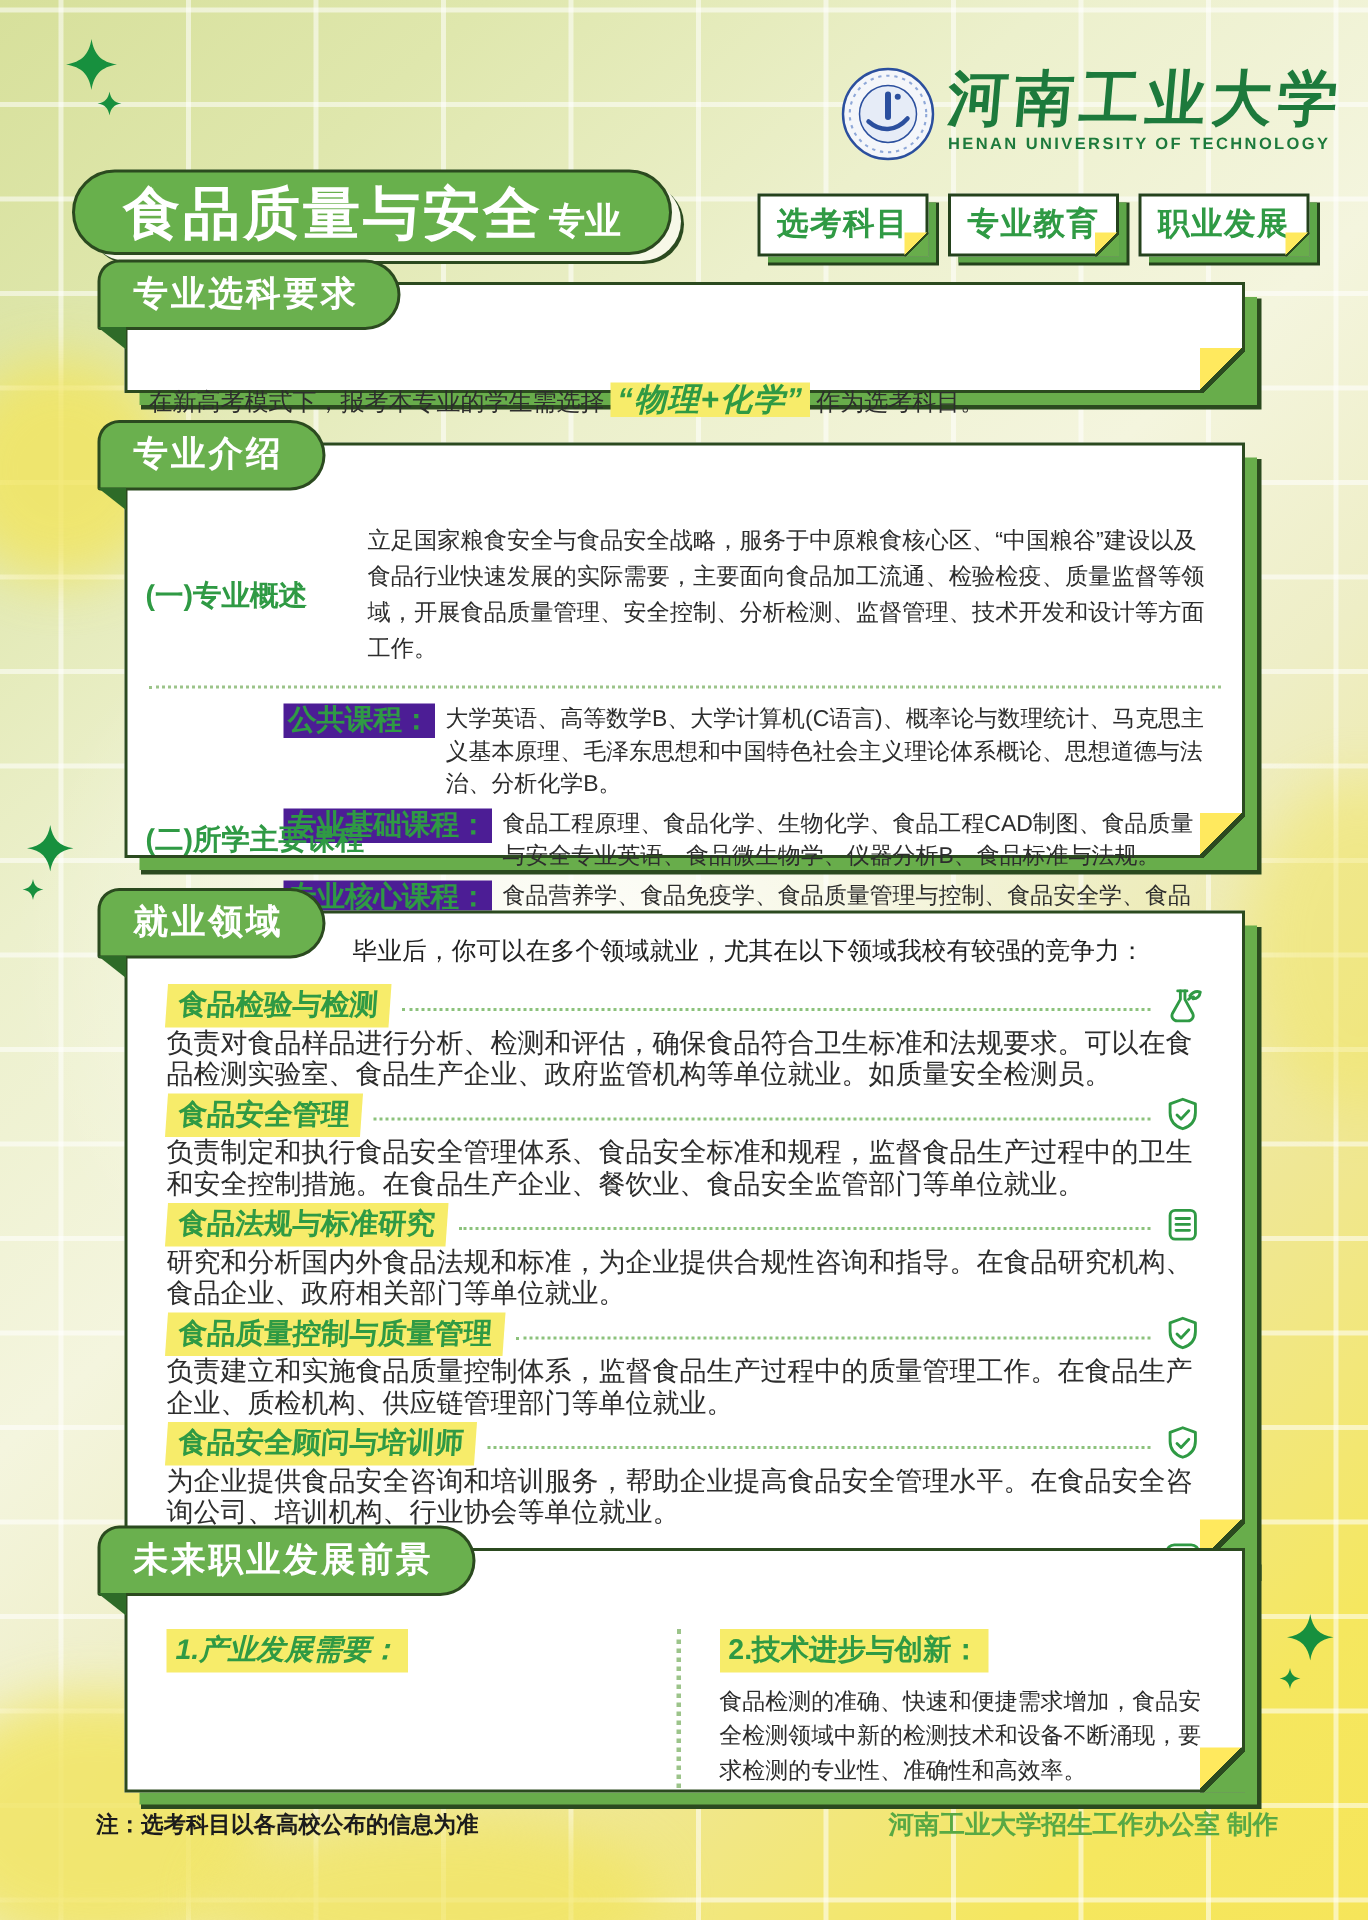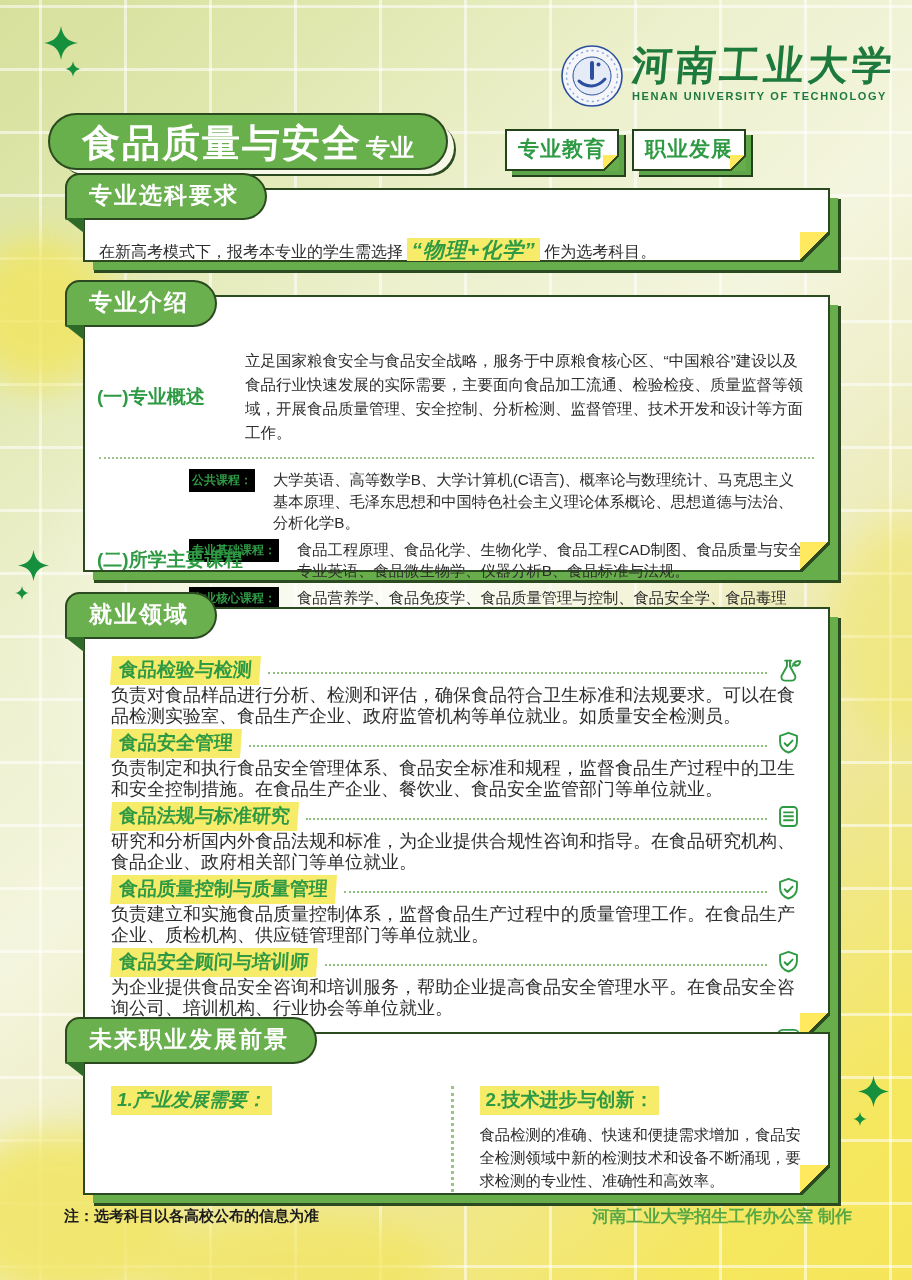--- a/index.html
+++ b/index.html
@@ -46,33 +46,33 @@
     letter-spacing:2px;padding:5px 26px 7px 22px;border:2px solid #2b4a1f;border-radius:16px 26px 26px 2px;white-space:nowrap;}
   .tab::after{content:'';position:absolute;left:-2px;top:100%;width:19px;height:15px;background:#2e6b28;
     clip-path:polygon(0 0,100% 0,100% 100%);}
 
   .body-text{font-size:15.5px;color:#2d2d2d;line-height:24px;}
   .hl{background:#f7ec6a;color:#2f9a44;font-weight:700;}
   .big-label{color:#2f9a44;font-weight:800;font-size:19px;white-space:nowrap;}
 
   
   #card-selection{top:188px;height:74px;}
-  #card-selection .content{padding:46px 16px 0 14px;font-size:16px;color:#2d2d2d;}
+  #card-selection .content{padding:46px 16px 0 14px;font-size:16px;color:#2d2d2d;margin-top:16px;}
   .subject-hl{font-size:21px;font-weight:900;padding:0 4px;font-style:italic;letter-spacing:1px;}
 
   
   #card-intro{top:295px;height:277px;}
   .intro-row{display:flex;padding:52px 20px 0 12px;}
   .intro-label-col{width:148px;flex:none;display:flex;align-items:center;}
   .intro-divider{border-bottom:2px dotted #9cc48a;margin:12px 14px 10px;}
   .courses{position:relative;padding:0 20px 0 104px;}
   .courses-label{position:absolute;left:12px;top:78px;}
   .course-row{display:flex;margin-bottom:5px;}
-  .course-label{flex:none;background:#000000;color:#2f9a44;font-weight:800;font-size:12px;
-    padding:0 3px;height:23px;line-height:23px;margin-right:18px;white-space:nowrap;}
+  .course-label{flex:none;background:#4c1d95;color:#2f9a44;font-weight:800;font-size:19px;
+    padding:0 3px;height:23px;line-height:23px;margin-right:7px;white-space:nowrap;}
   .course-text{font-size:15.3px;color:#2d2d2d;line-height:21.5px;}
 
   
   #card-jobs{top:607px;height:436px;}
   .jobs-intro{position:absolute;left:150px;top:14px;font-size:16.5px;color:#222;}
   .jobs-list{padding:48px 26px 0 26px;}
   .job{margin-bottom:3px;}
   .job-head{display:flex;align-items:center;height:26px;}
   .job-title{font-size:19px;padding:1px 8px 2px;white-space:nowrap;transform:skewX(-4deg);}
   .leader{flex:1;border-bottom:2.5px dotted #8cc27c;height:0;margin:6px 8px 0;}
@@ -139,20 +139,21 @@
       <div class="brand-en">HENAN UNIVERSITY OF TECHNOLOGY</div>
     </div>
   </div>
 
   <div class="banner">
     <span class="banner-main">食品质量与安全</span>
     <span class="banner-suffix">专业</span>
   </div>
 
   <div class="nav">
+    <div class="nav-btn"><span>选考科目</span><span class="fold"></span></div>
     <div class="nav-btn"><span>专业教育</span><span class="fold"></span></div>
     <div class="nav-btn"><span>职业发展</span><span class="fold"></span></div>
   </div>
 
   <div class="card" id="card-selection">
     <div class="tab">专业选科要求</div>
     <div class="content">
       <span>在新高考模式下，报考本专业的学生需选择</span>
       <span class="hl subject-hl">“物理+化学”</span>
       <span>作为选考科目。</span>
@@ -182,20 +183,21 @@
       <div class="course-row">
         <span class="course-label">专业核心课程：</span>
         <span class="course-text">食品营养学、食品免疫学、食品质量管理与控制、食品安全学、食品毒理学、食品工艺学B、食品质量检验技术、食品工厂设计B。</span>
       </div>
     </div>
     <div class="fold"></div>
   </div>
 
   <div class="card" id="card-jobs">
     <div class="tab">就业领域</div>
+    <div class="jobs-intro">毕业后，你可以在多个领域就业，尤其在以下领域我校有较强的竞争力：</div>
     <div class="jobs-list">
 
       <div class="job">
         <div class="job-head">
           <span class="hl job-title">食品检验与检测</span>
           <span class="leader"></span>
           <span class="job-icon">
             <svg width="27" height="27" viewBox="0 0 24 24" fill="none" stroke="#2f9a44" stroke-width="1.7" stroke-linecap="round" stroke-linejoin="round">
               <path d="M9 3.2h5.5"></path>
                 <path d="M10.6 3.2v5L5.9 16.6a3.1 3.1 0 0 0 2.8 4.4h6.4a3.1 3.1 0 0 0 2.8-4.4L13.3 8.2v-5"></path>

